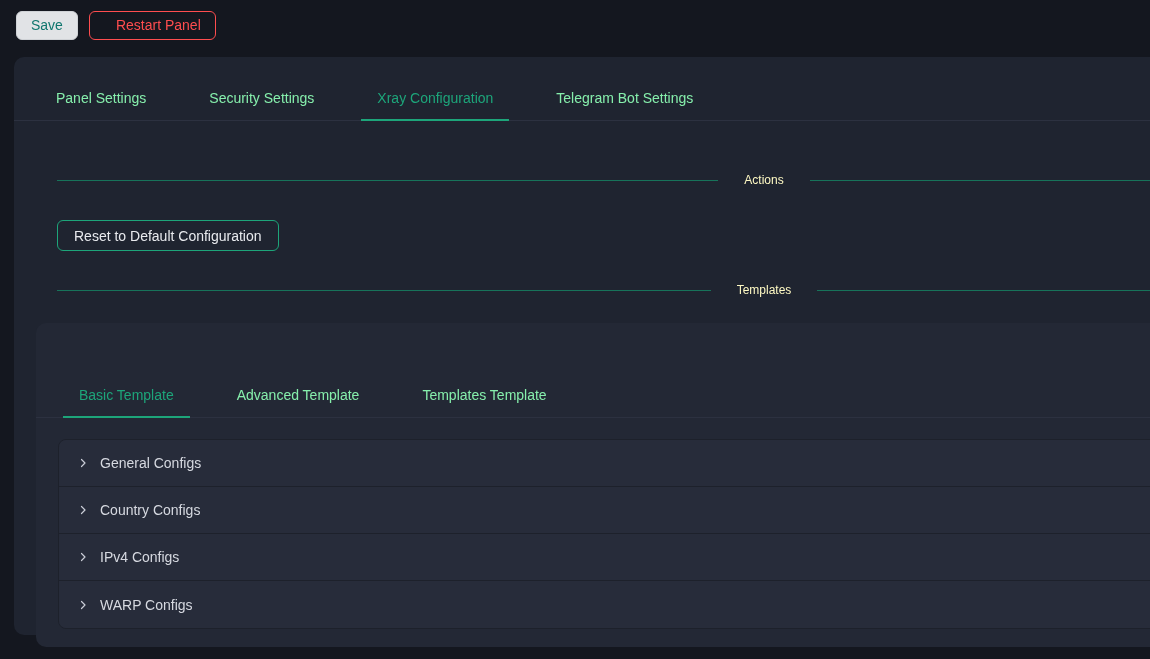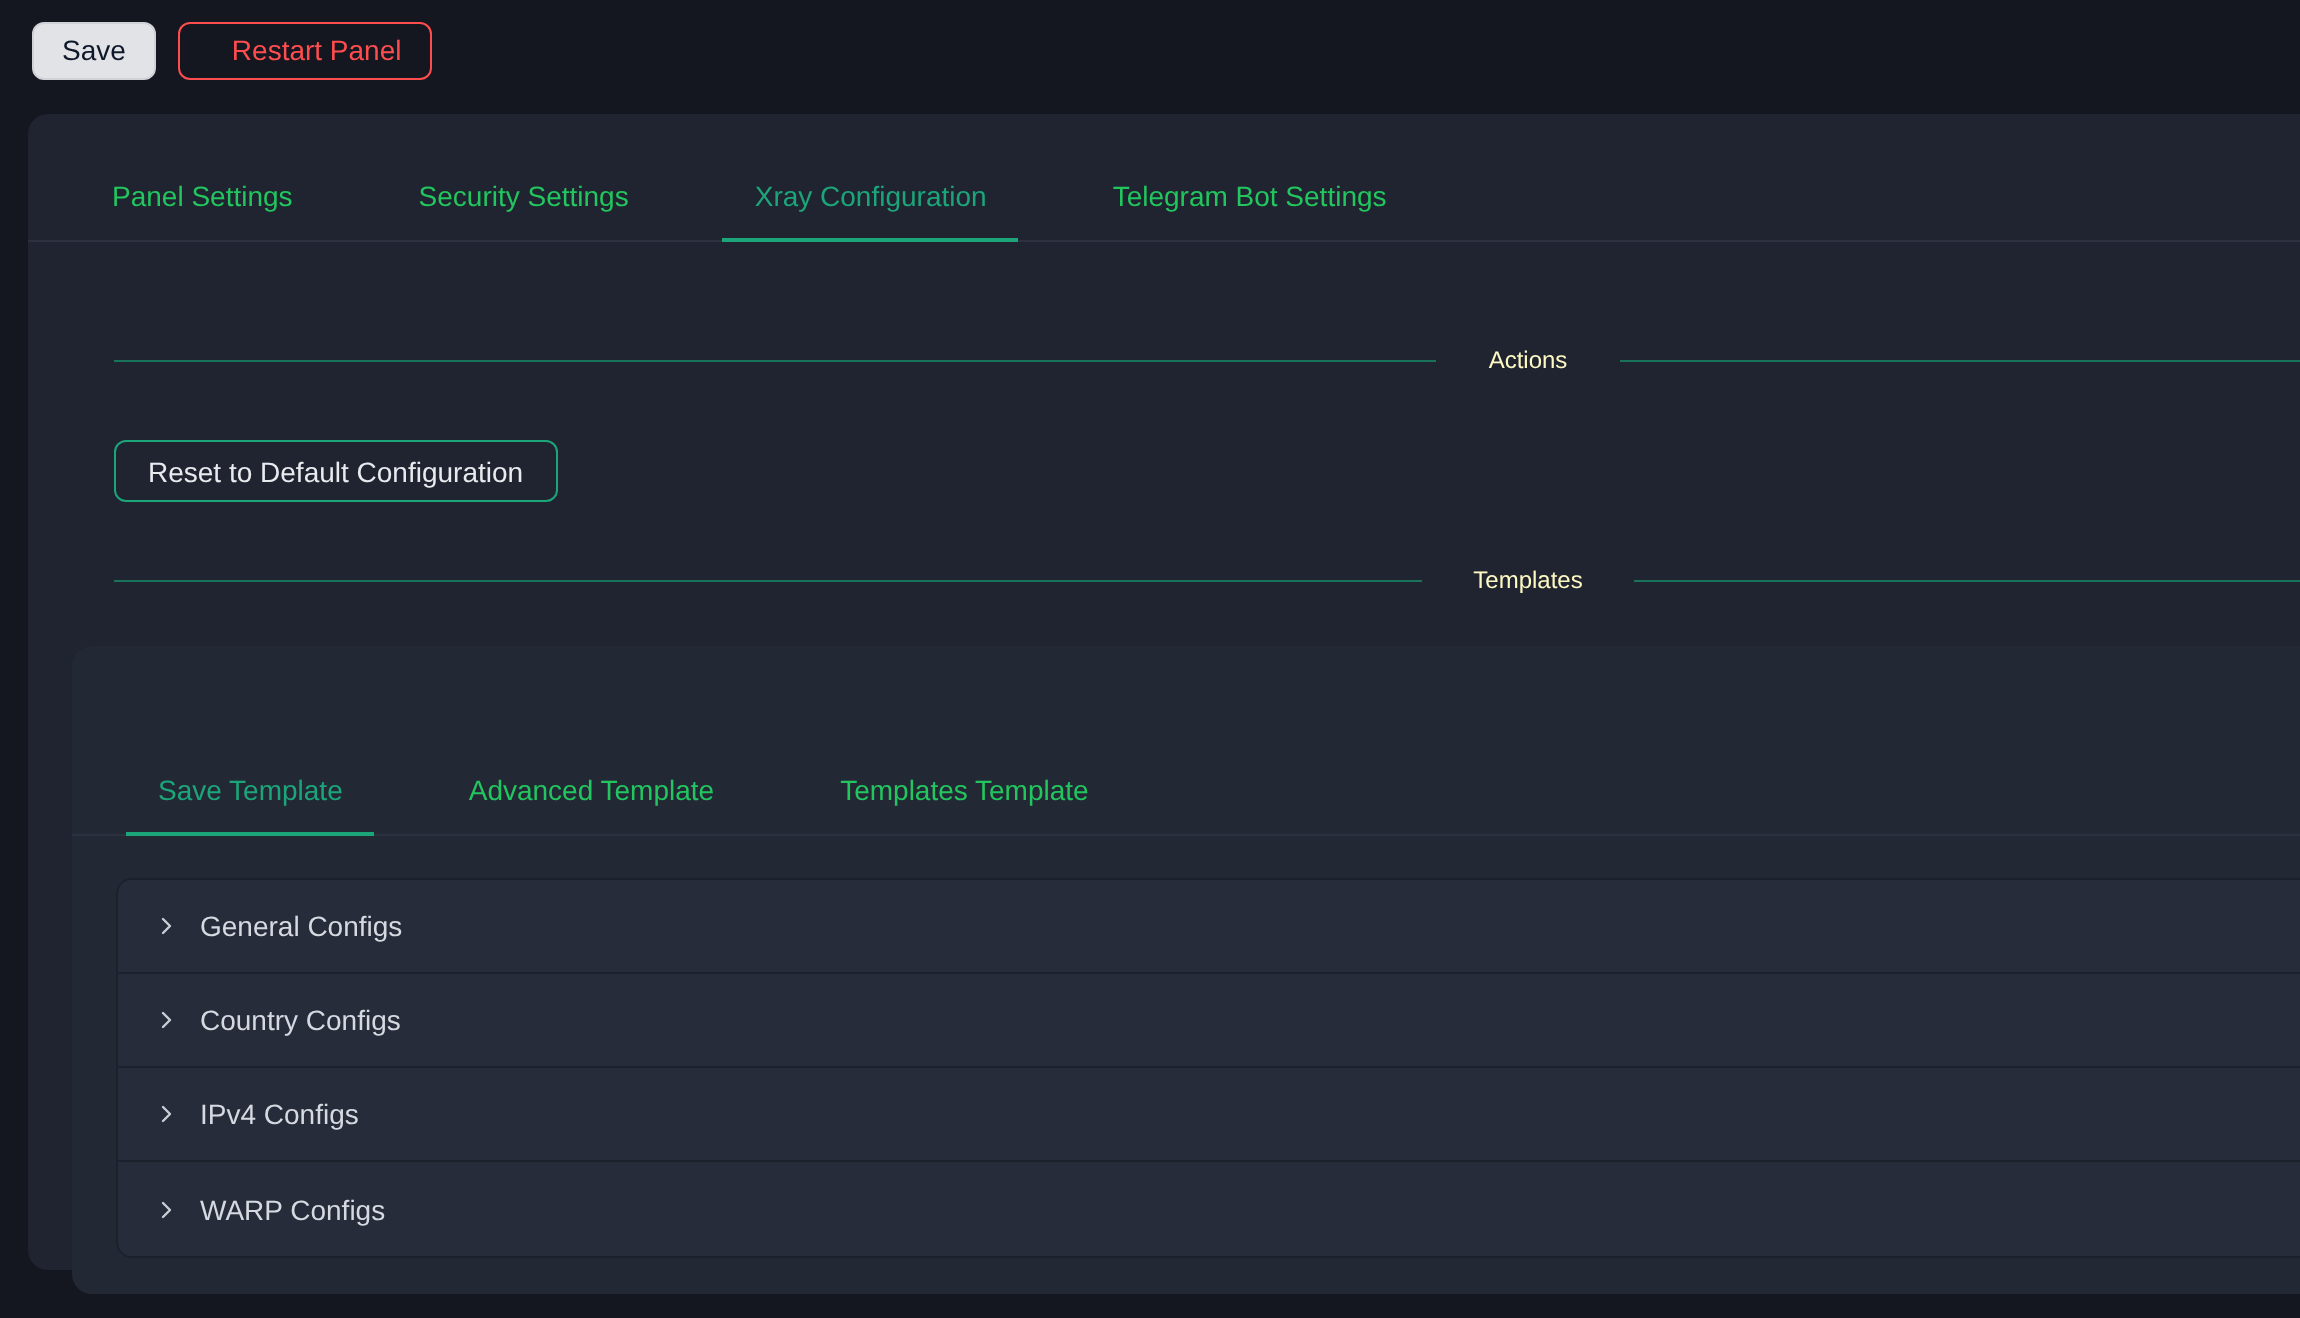--- a/index.html
+++ b/index.html
@@ -25,21 +25,21 @@
     font-family:"Liberation Sans", sans-serif;
     font-size:14px;
     border-radius:6px;
     height:29px;
     padding:0 14px;
     cursor:pointer;
     line-height:27px;
   }
   .btn-save {
     background:#e1e3e6;
-    color:#0f172a;
+    color:#0f766e;
     border:1px solid #cfd2d6;
   }
   .btn-restart {
     background:transparent;
     color:#ff4d4f;
     border:1px solid #ff4d4f;
     padding-left:26px;
   }
 
   
@@ -52,21 +52,21 @@
 
   
   .tabbar {
     display:flex; gap:31px;
     padding:15px 0 0 26px;
     border-bottom:1px solid #2c3140;
   }
   .tab {
     position:relative;
     padding:16px 16px 12px;
-    color:#22c55e;
+    color:#86efac;
     cursor:pointer;
     white-space:nowrap;
     line-height:20px;
   }
   .tab.active { color:#1da57a; }
   .tab.active::after {
     content:"";
     position:absolute; left:0; right:0; bottom:-1px;
     height:2px; background:#1da57a;
   }
@@ -166,21 +166,21 @@
   <div class="divider templates">
     <span class="line"></span>
     <span class="text">Templates</span>
     <span class="line"></span>
   </div>
 
   
   <div class="inner-card">
 
     <div class="tabbar inner">
-      <div class="tab active">Save Template</div>
+      <div class="tab active">Basic Template</div>
       <div class="tab">Advanced Template</div>
       <div class="tab">Templates Template</div>
     </div>
 
     <div class="collapse">
 
       <div class="collapse-row">
         <span class="chev">
           <svg width="12" height="12" viewBox="0 0 24 24">
               <path d="M9 5l7 7-7 7" stroke="#c9cdd6" stroke-width="2.4" fill="none" stroke-linecap="round" stroke-linejoin="round"></path>

